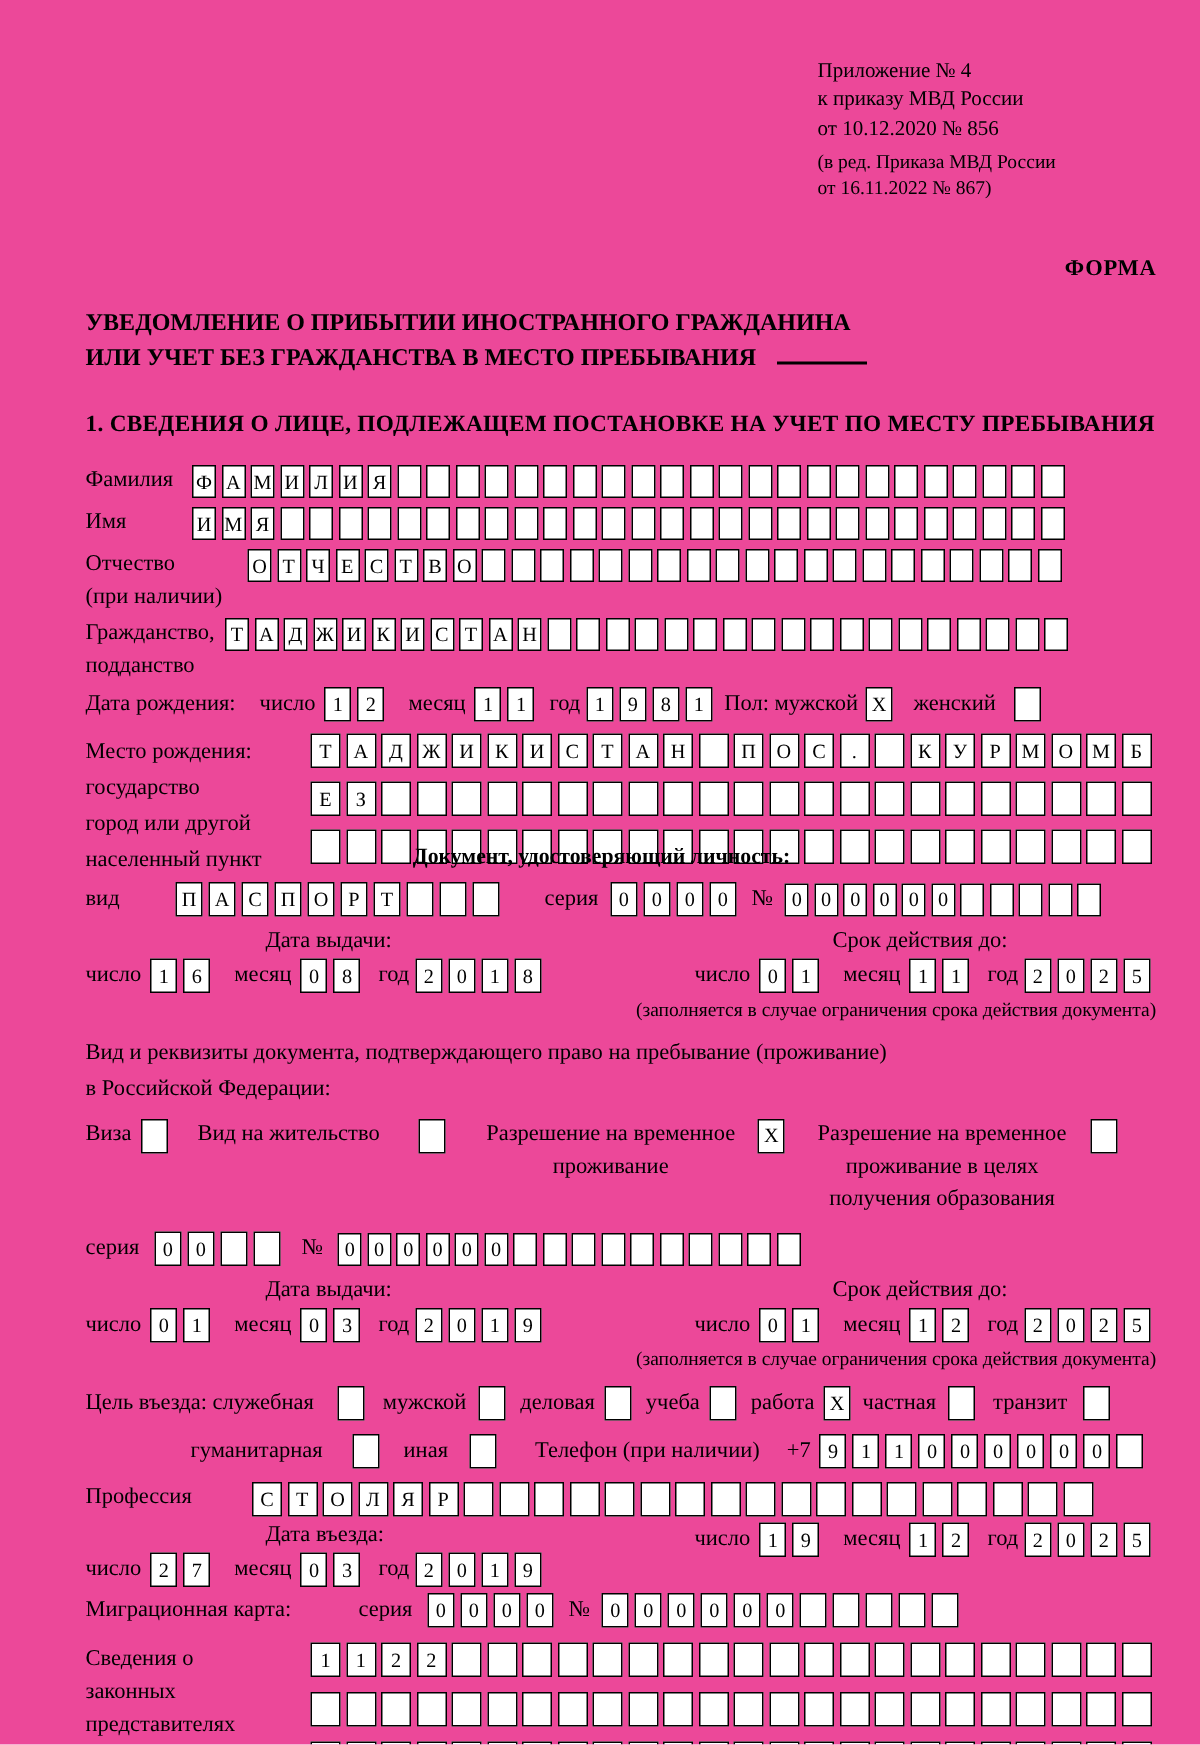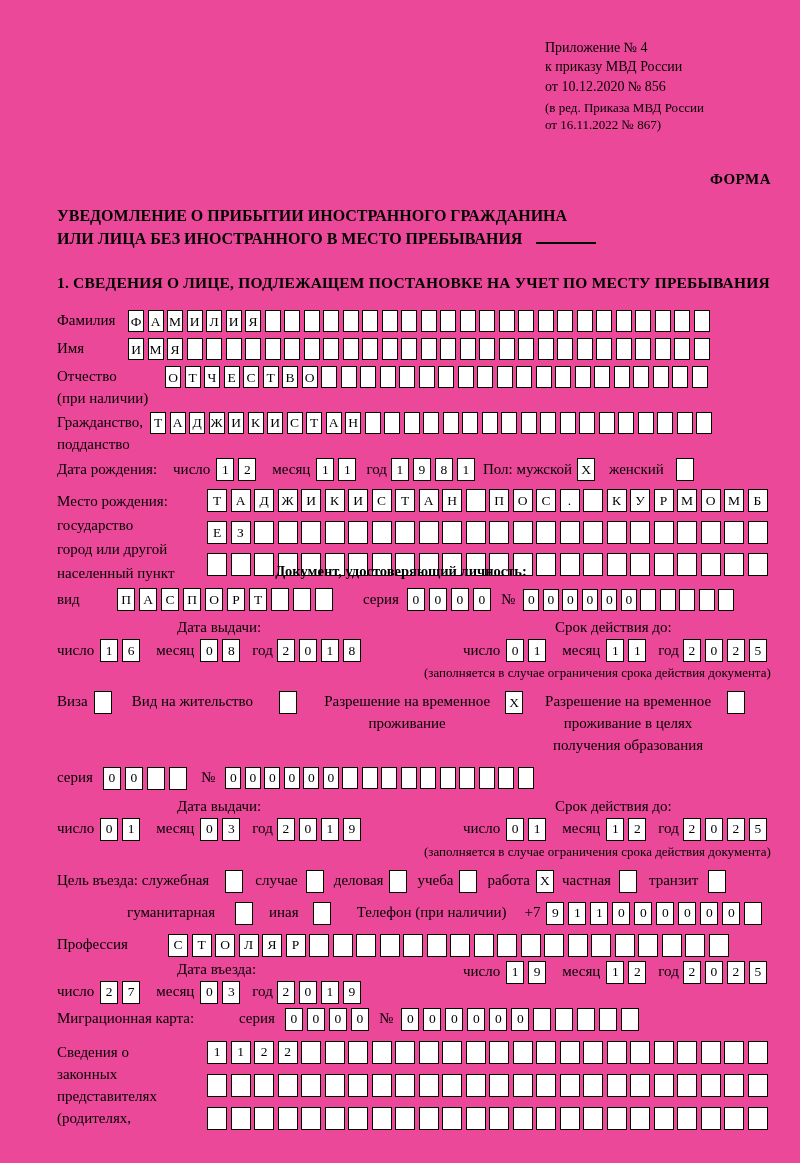--- a/index.html
+++ b/index.html
@@ -67,21 +67,21 @@
         <div>(в ред. Приказа МВД России</div>
         <div>от 16.11.2022 № 867)</div>
       </div>
     </div>
     <div class="forma">ФОРМА</div>
   </div>
 
   <div class="title">
     <div>УВЕДОМЛЕНИЕ О ПРИБЫТИИ ИНОСТРАННОГО ГРАЖДАНИНА</div>
     <div>
-      <span>ИЛИ ЛИЦА БЕЗ ИНОСТРАННОГО В МЕСТО ПРЕБЫВАНИЯ</span><span class="uline"></span>
+      <span>ИЛИ УЧЕТ БЕЗ ГРАЖДАНСТВА В МЕСТО ПРЕБЫВАНИЯ</span><span class="uline"></span>
     </div>
   </div>
 
   <div class="sec-heading">1. СВЕДЕНИЯ О ЛИЦЕ, ПОДЛЕЖАЩЕМ ПОСТАНОВКЕ НА УЧЕТ ПО МЕСТУ ПРЕБЫВАНИЯ</div>
 
   <div class="frow">
     <div class="lbl" style="width:71px;">Фамилия</div>
     <div class="cells cells-s">
         <span class="cell">Ф</span>
         <span class="cell">А</span>
@@ -422,20 +422,24 @@
             <span class="cell">2</span>
             <span class="cell">0</span>
             <span class="cell">2</span>
             <span class="cell">5</span>
           </span>
       </div>
       <div class="small-note">(заполняется в случае ограничения срока действия документа)</div>
     </div>
   </div>
 
+  <div class="para">
+    <div>Вид и реквизиты документа, подтверждающего право на пребывание (проживание)</div>
+    <div>в Российской Федерации:</div>
+  </div>
 
   <div class="optrow">
     <span class="lbl">Виза</span>
     <span class="gap6"></span>
     <span class="checkbox"></span>
     <span class="gap20"></span>
     <span class="lbl">Вид на жительство</span>
     <span class="gap26"></span>
     <span class="checkbox"></span>
     <span class="gap26"></span>
@@ -529,21 +533,21 @@
           </span>
       </div>
       <div class="small-note">(заполняется в случае ограничения срока действия документа)</div>
     </div>
   </div>
 
   <div class="purpose">
     <span class="lbl">Цель въезда: служебная</span>
     <span class="gap10"></span>
     <span class="checkbox"></span>
-    <span class="lbl" style="margin:0 8px 0 12px;">случае</span>
+    <span class="lbl" style="margin:0 8px 0 12px;">мужской</span>
     <span class="checkbox"></span>
     <span class="lbl" style="margin:0 6px 0 10px;">деловая</span>
     <span class="checkbox"></span>
     <span class="lbl" style="margin:0 6px 0 10px;">учеба</span>
     <span class="checkbox"></span>
     <span class="lbl" style="margin:0 6px 0 10px;">работа</span>
     <span class="checkbox">X</span>
     <span class="lbl" style="margin:0 8px 0 8px;">частная</span>
     <span class="checkbox"></span>
     <span class="lbl" style="margin:0 10px 0 12px;">транзит</span>

